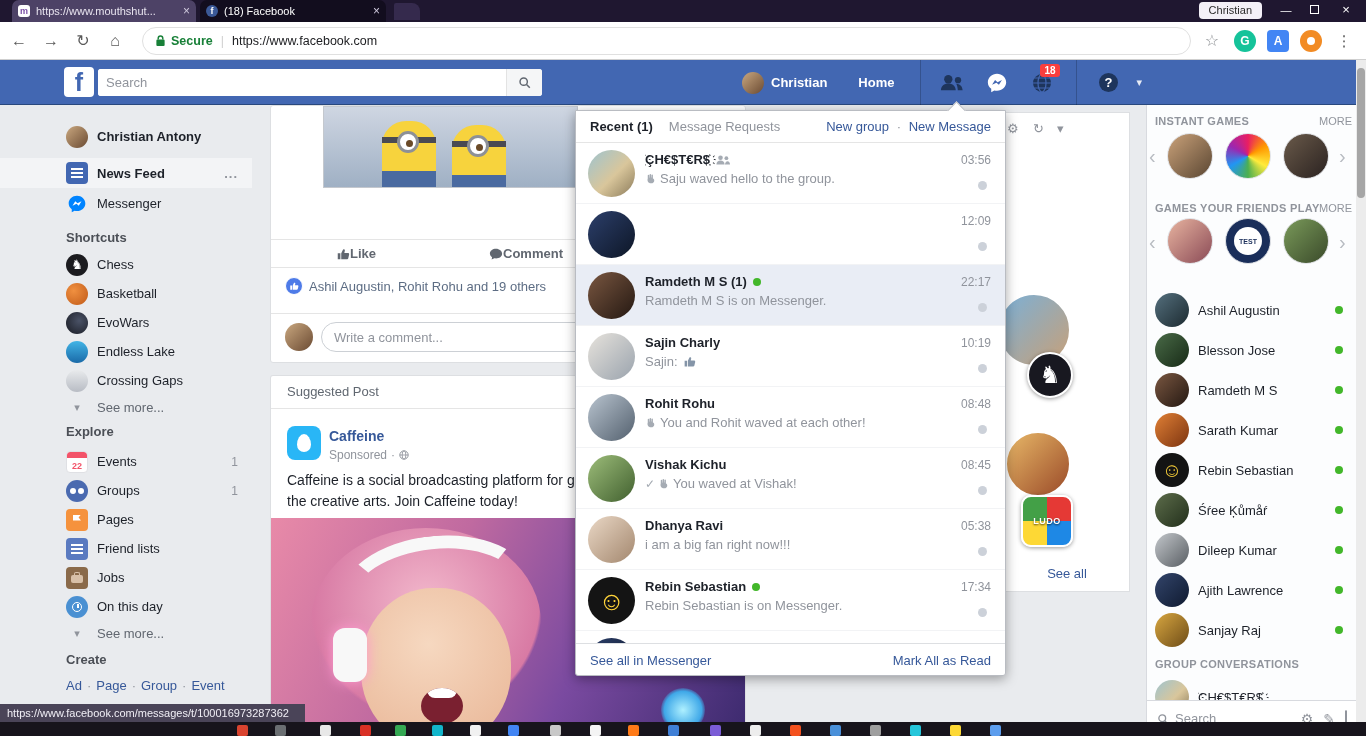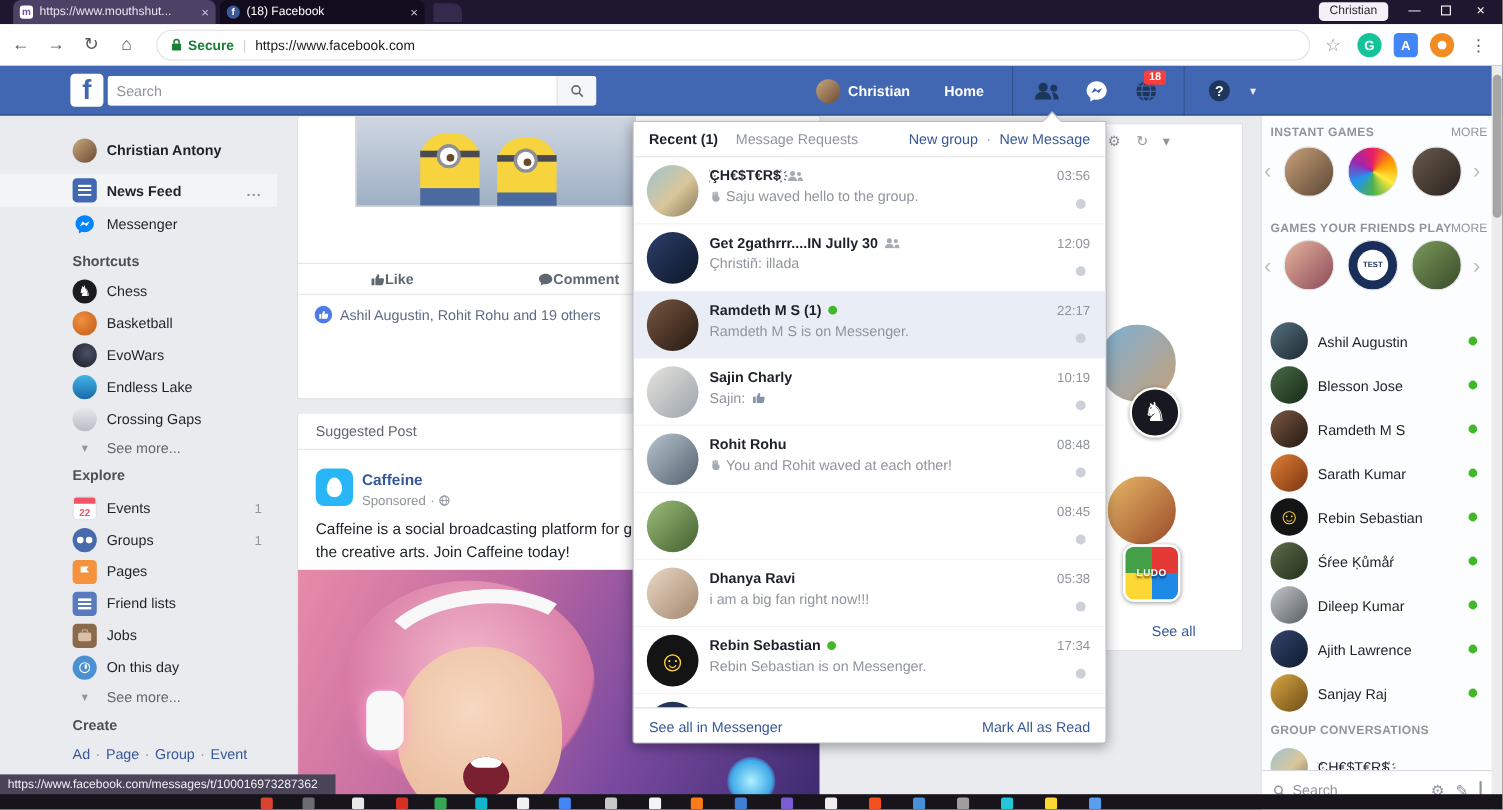--- a/index.html
+++ b/index.html
@@ -470,20 +470,24 @@
       </span>
     </div>
     <div class="social">
       <span class="likebadge">
           <svg class="i" width="10" height="10">
             <use href="#sy-thumb"></use>
           </svg>
         </span>
       <span>Ashil Augustin, Rohit Rohu and 19 others</span>
     </div>
+    <div class="cmtrow">
+      <span class="cmtav gP"></span>
+      <input class="cmtinput" placeholder="Write a comment..." style="">
+    </div>
   </div>
 
   <div class="card" style="left:270px;top:375px;width:476px;height:361px;border-bottom:none">
     <span class="sughdr">Suggested Post</span>
     <div class="sugdiv"></div>
     <div class="caflogo">
         <span class="cafdrop"></span>
       </div>
     <span class="cafname">Caffeine</span>
     <span class="sponsored">
@@ -550,31 +554,20 @@
               </svg>
             <span>Saju waved hello to the group.</span>
           </div>
         </div>
         <span class="mtime">03:56</span>
         <span class="mdot"></span>
       </div>
 
       <div class="mitem">
         <div class="mav gB"></div>
-        <div class="mtxt">
-          <div class="mname">
-            <span>Get 2gathrrr....IN Jully 30</span>
-            <svg class="i" width="14" height="10" style="color:#a5abb3">
-                <use href="#sy-people"></use>
-              </svg>
-          </div>
-          <div class="mprev">
-            <span>Çhristiñ: illada</span>
-          </div>
-        </div>
         <span class="mtime">12:09</span>
         <span class="mdot"></span>
       </div>
 
       <div class="mitem sel">
         <div class="mav gC"></div>
         <div class="mtxt">
           <div class="mname">
             <span>Ramdeth M S (1)</span>
             <span class="gdot"></span>
@@ -616,20 +609,32 @@
               </svg>
             <span>You and Rohit waved at each other!</span>
           </div>
         </div>
         <span class="mtime">08:48</span>
         <span class="mdot"></span>
       </div>
 
       <div class="mitem">
         <div class="mav gF"></div>
+        <div class="mtxt">
+          <div class="mname">
+            <span>Vishak Kichu</span>
+          </div>
+          <div class="mprev">
+            <span class="chk">✓</span>
+            <svg class="i" width="11" height="11" style="color:#a5abb3">
+                <use href="#sy-wave"></use>
+              </svg>
+            <span>You waved at Vishak!</span>
+          </div>
+        </div>
         <span class="mtime">08:45</span>
         <span class="mdot"></span>
       </div>
 
       <div class="mitem">
         <div class="mav gG"></div>
         <div class="mtxt">
           <div class="mname">
             <span>Dhanya Ravi</span>
           </div>

